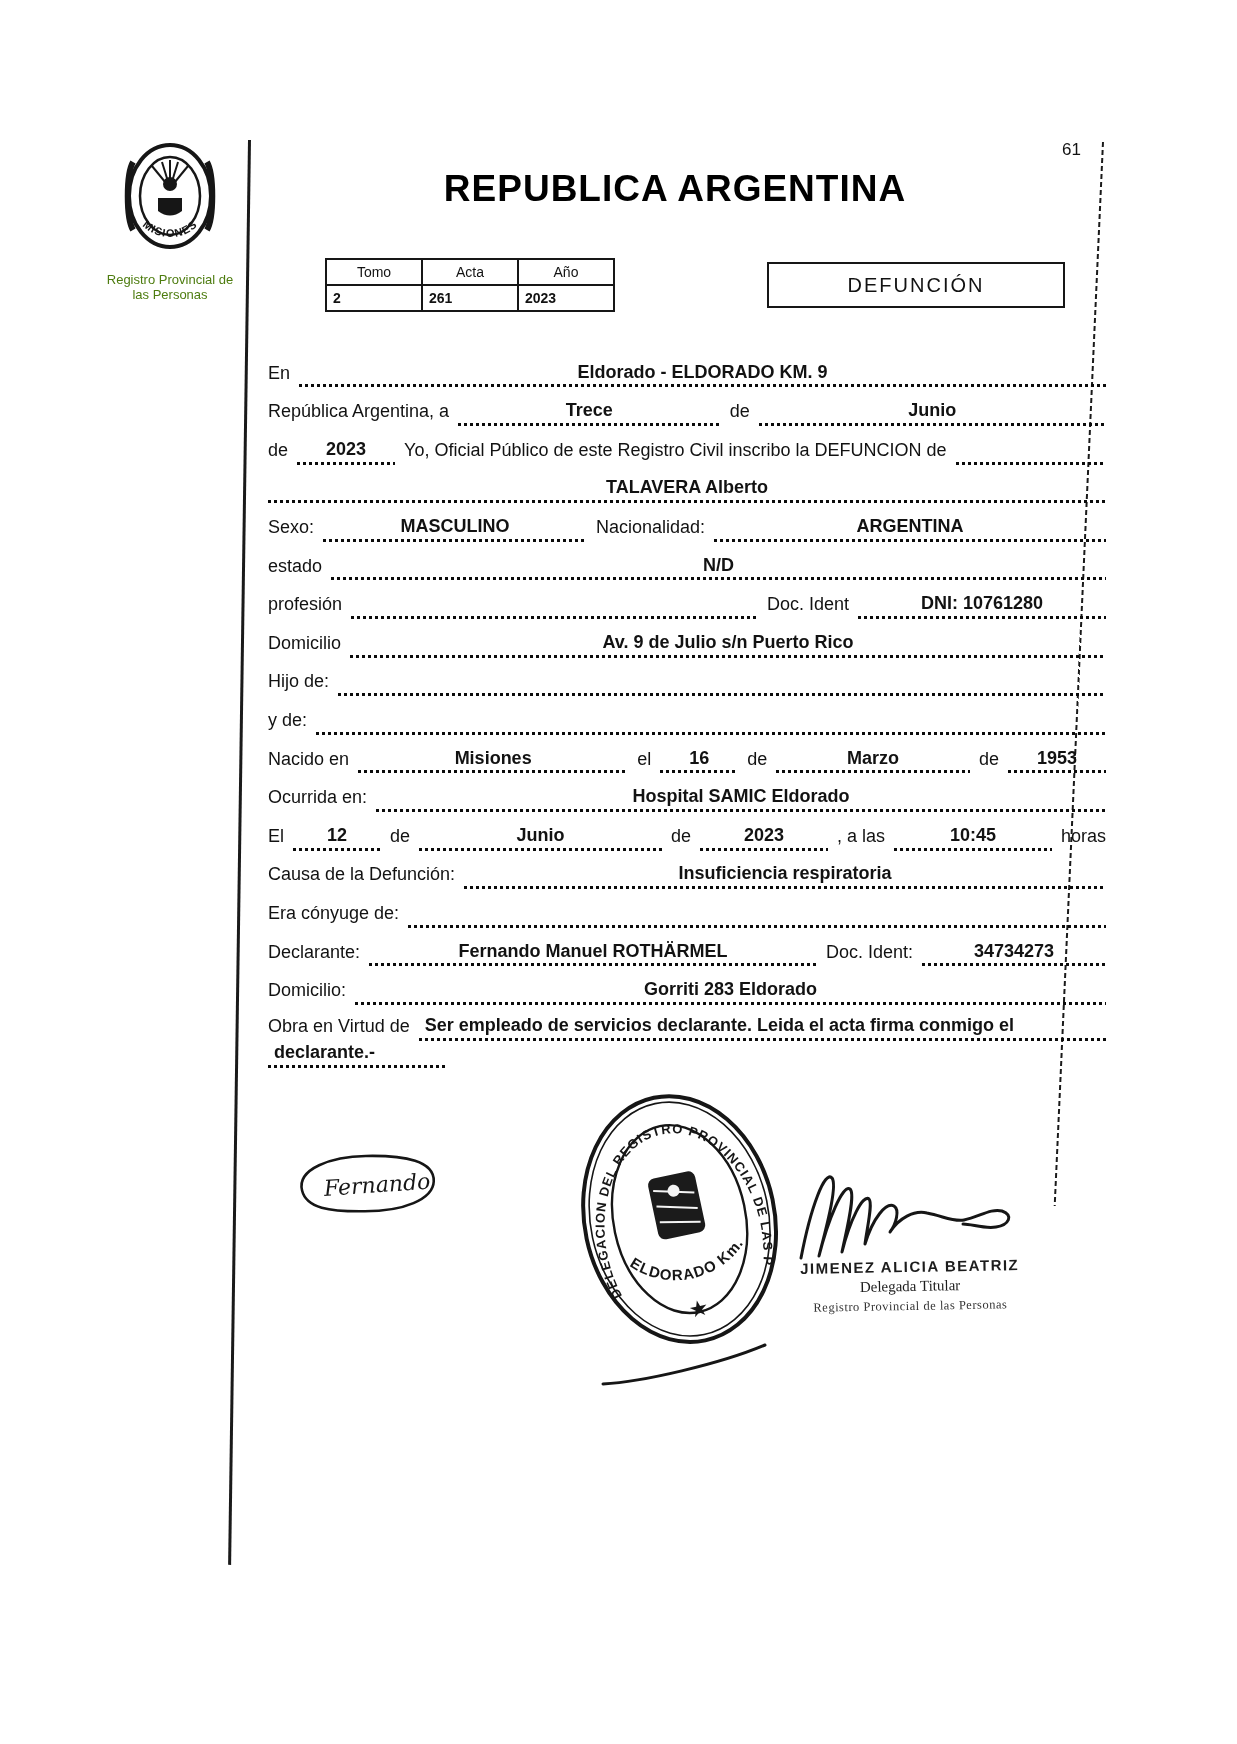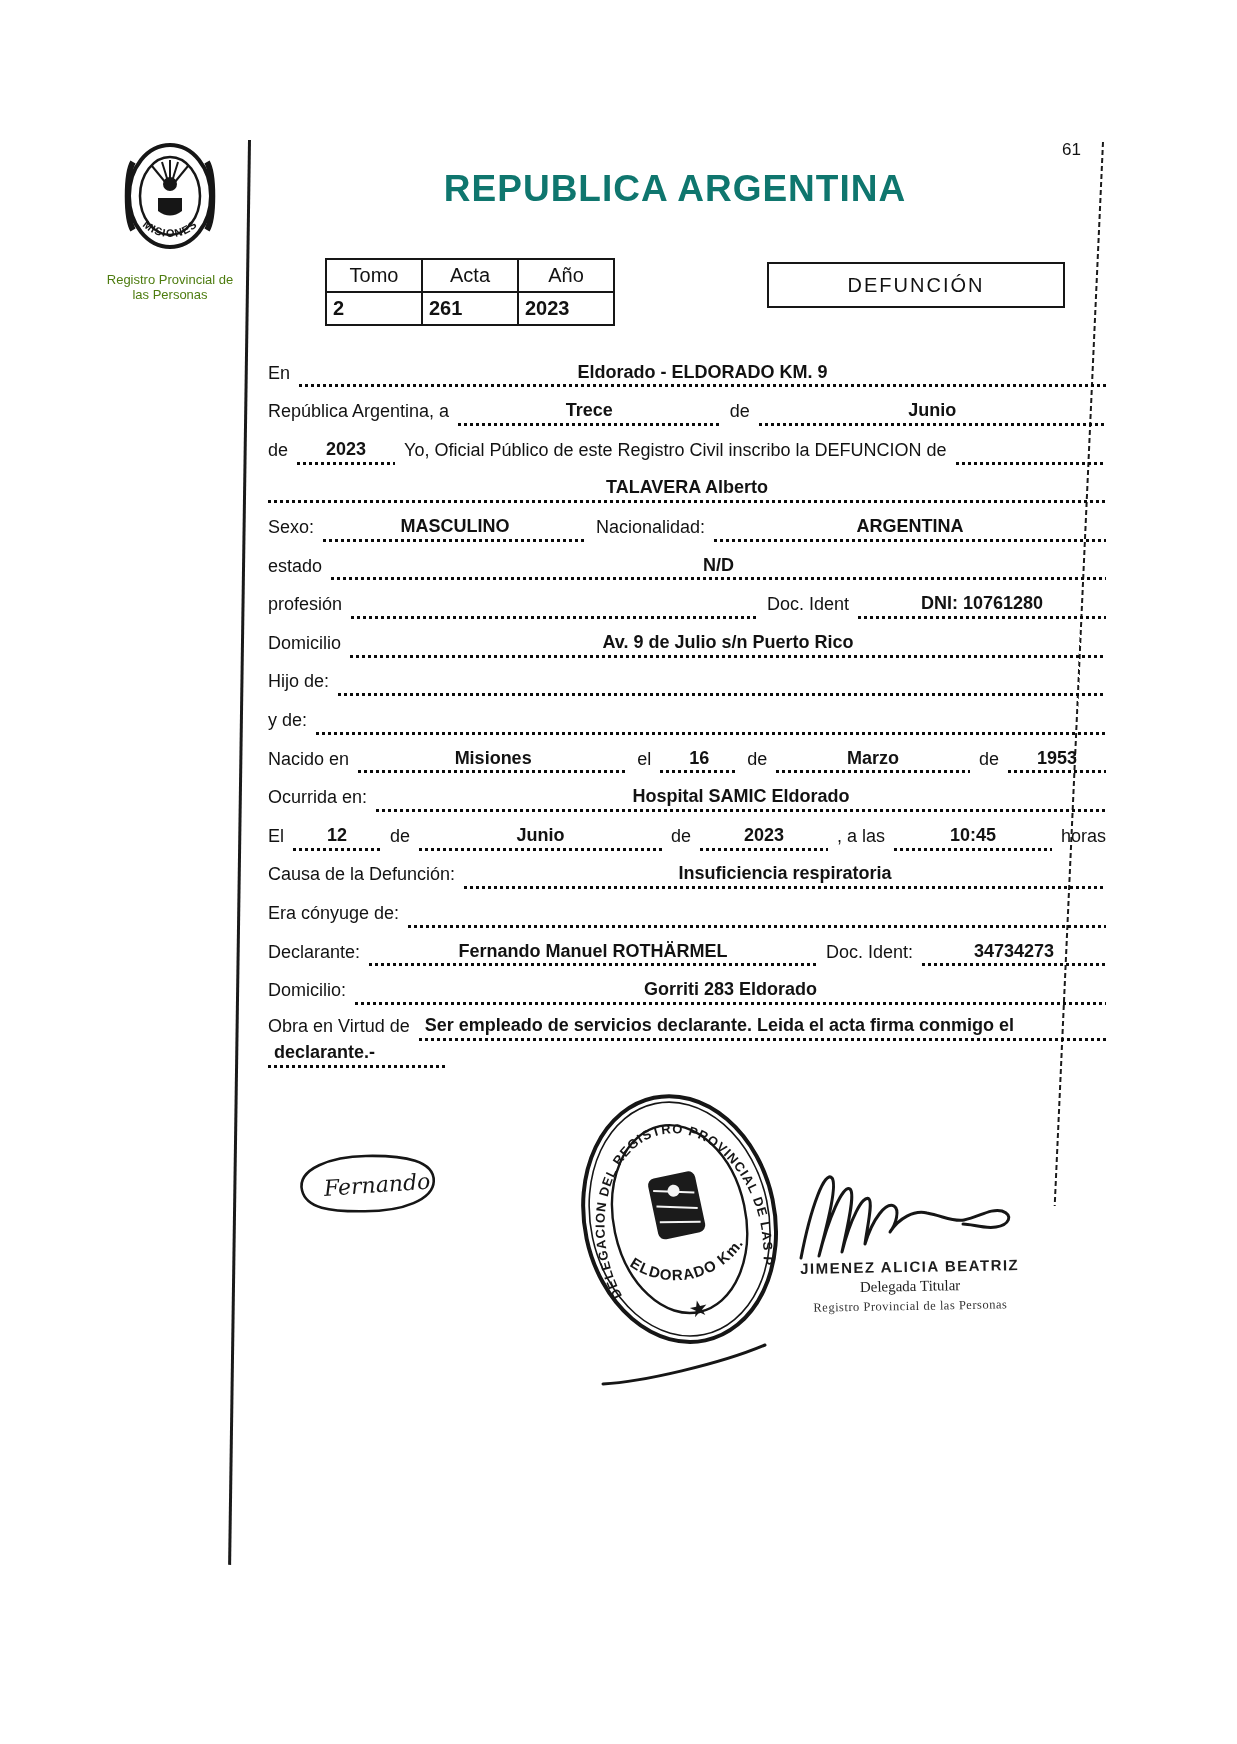--- a/index.html
+++ b/index.html
@@ -12,24 +12,24 @@
   
   .left-rule{left:248px;top:140px;width:2.5px;height:1425px;background:#1a1a1a;transform:rotate(0.8deg);transform-origin:top left;}
   .right-rule{left:1102px;top:142px;width:2px;height:1065px;
     background:repeating-linear-gradient(180deg,#1a1a1a 0 5px,transparent 5px 8px);
     transform:rotate(2.6deg);transform-origin:top left;}
   .page-number{left:1062px;top:140px;font-size:17px;}
   
   .org-block{left:106px;top:140px;width:128px;text-align:center;}
   .org-name{margin-top:6px;font-size:13px;line-height:15px;color:#4d7c0f;}
   
-  .doc-title{left:350px;top:168px;width:650px;text-align:center;font-size:37px;font-weight:800;letter-spacing:1px;color:#0f766e;}
+  .doc-title{left:350px;top:168px;width:650px;text-align:center;font-size:37px;font-weight:800;letter-spacing:1px;color:#000000;}
   
   .record-table{left:325px;top:258px;border-collapse:collapse;}
-  .record-table th,.record-table td{border:2px solid #161616;font-size:20px;padding:4px 6px;margin-top:40px;}
+  .record-table th,.record-table td{border:2px solid #161616;font-size:14px;padding:4px 6px;margin-top:40px;}
   .record-table th{font-weight:normal;width:82px;}
   .record-table td{font-weight:bold;}
   
   .defbox{left:767px;top:262px;width:294px;height:42px;border:2px solid #161616;
     display:flex;align-items:center;justify-content:center;font-size:20px;letter-spacing:2px;}
   
   .form{left:268px;top:349px;width:838px;font-size:18px;}
   .frow{display:flex;align-items:flex-end;height:38.6px;gap:9px;}
   .frow.r19{height:36px;}
   .frow.r20{height:27px;}

